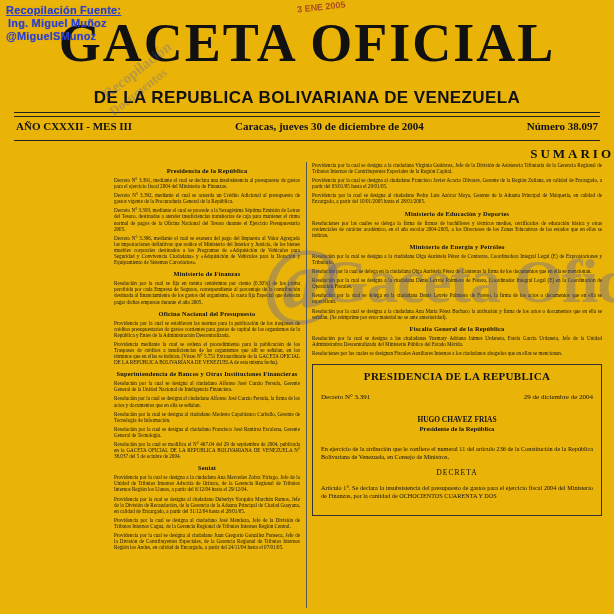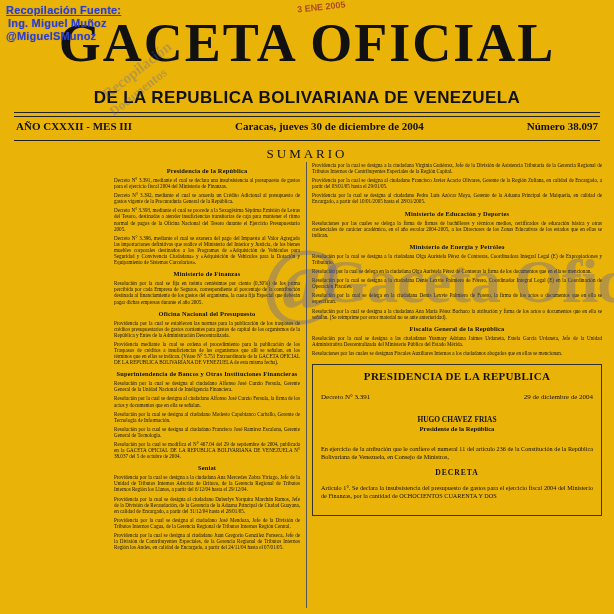--- a/index.html
+++ b/index.html
@@ -140,23 +140,23 @@
     color: #111;
   }
   .issueline .mid { font-weight: bold; }
 
   
   .sumario-title {
     position: absolute;
     left: 0;
     top: 146px;
     width: 614px;
-    text-align: center;
-    font-family: "Liberation Serif", serif;
-    font-weight: normal;
+    text-align: right;
+    font-family: "Liberation Serif", serif;
+    font-weight: bold;
     font-size: 13px;
     letter-spacing: 3px;
   }
 
   .columns {
     position: absolute;
     left: 16px;
     top: 162px;
     width: 582px;
     height: 446px;
@@ -234,21 +234,21 @@
   p.body {
     margin: 0 0 7px 0;
     font-family: "Liberation Serif", serif;
     font-size: 6.2px;
     line-height: 8px;
     text-align: justify;
   }
   .decreta {
     text-align: center;
     font-family: "Liberation Serif", serif;
-    font-weight: bold;
+    font-weight: normal;
     font-size: 7.6px;
     letter-spacing: 1px;
     margin: 4px 0 7px 0;
   }
 </style>
 </head>
 <body>
 
 <div class="page">
 

